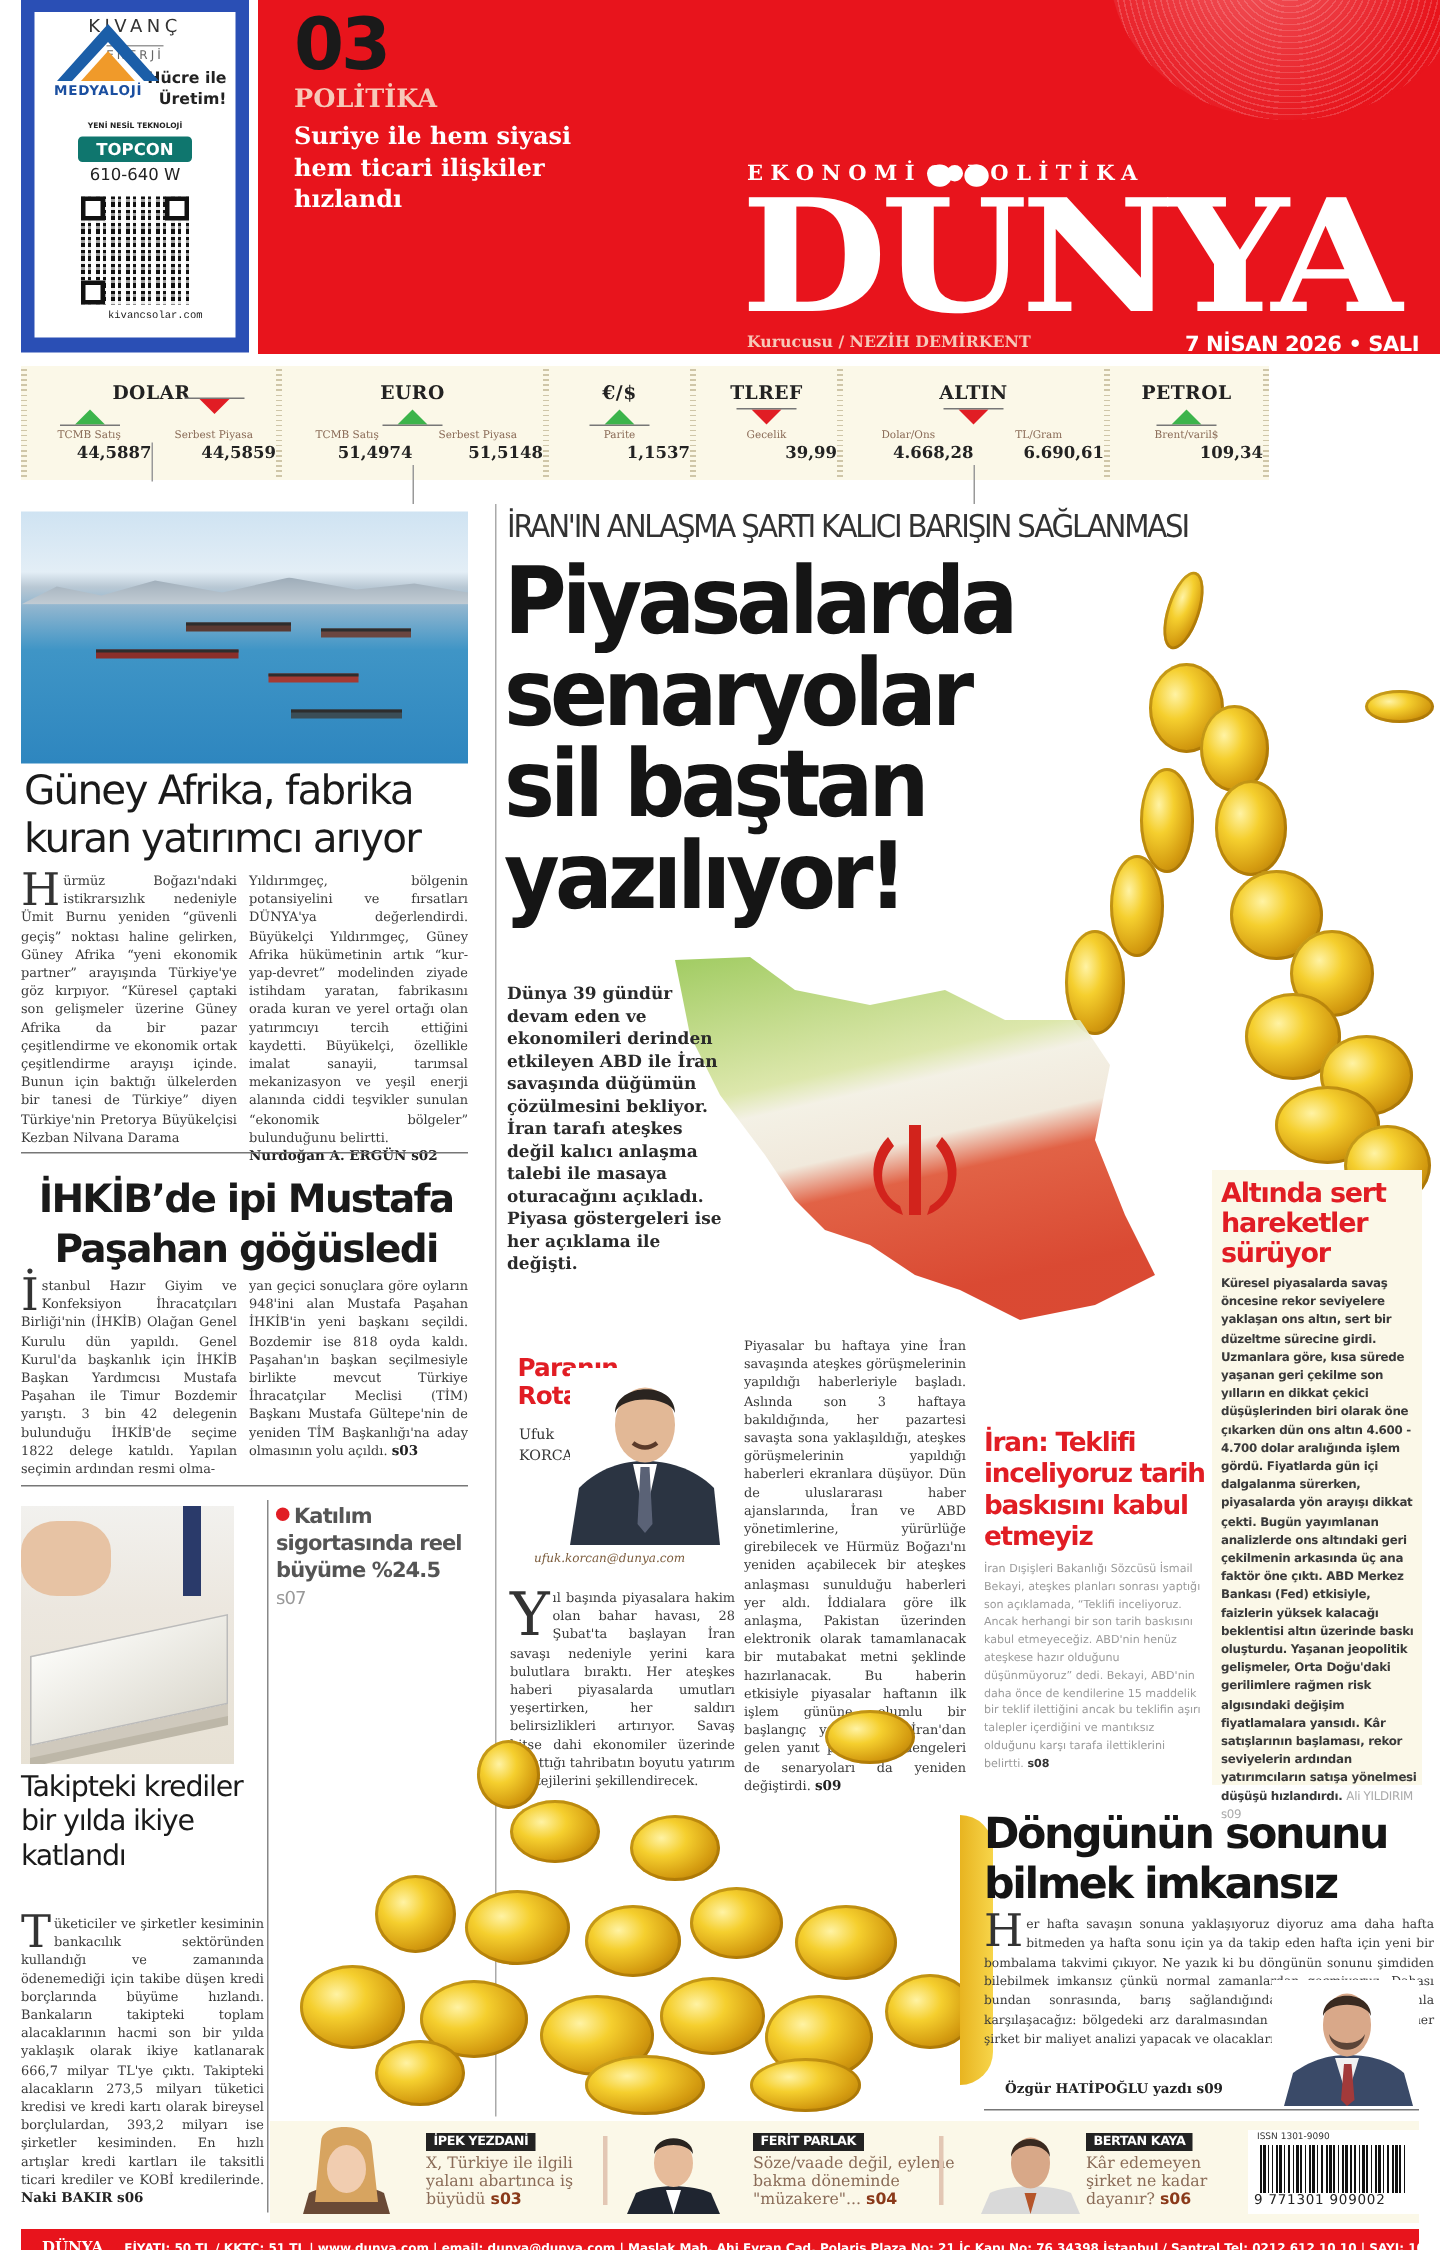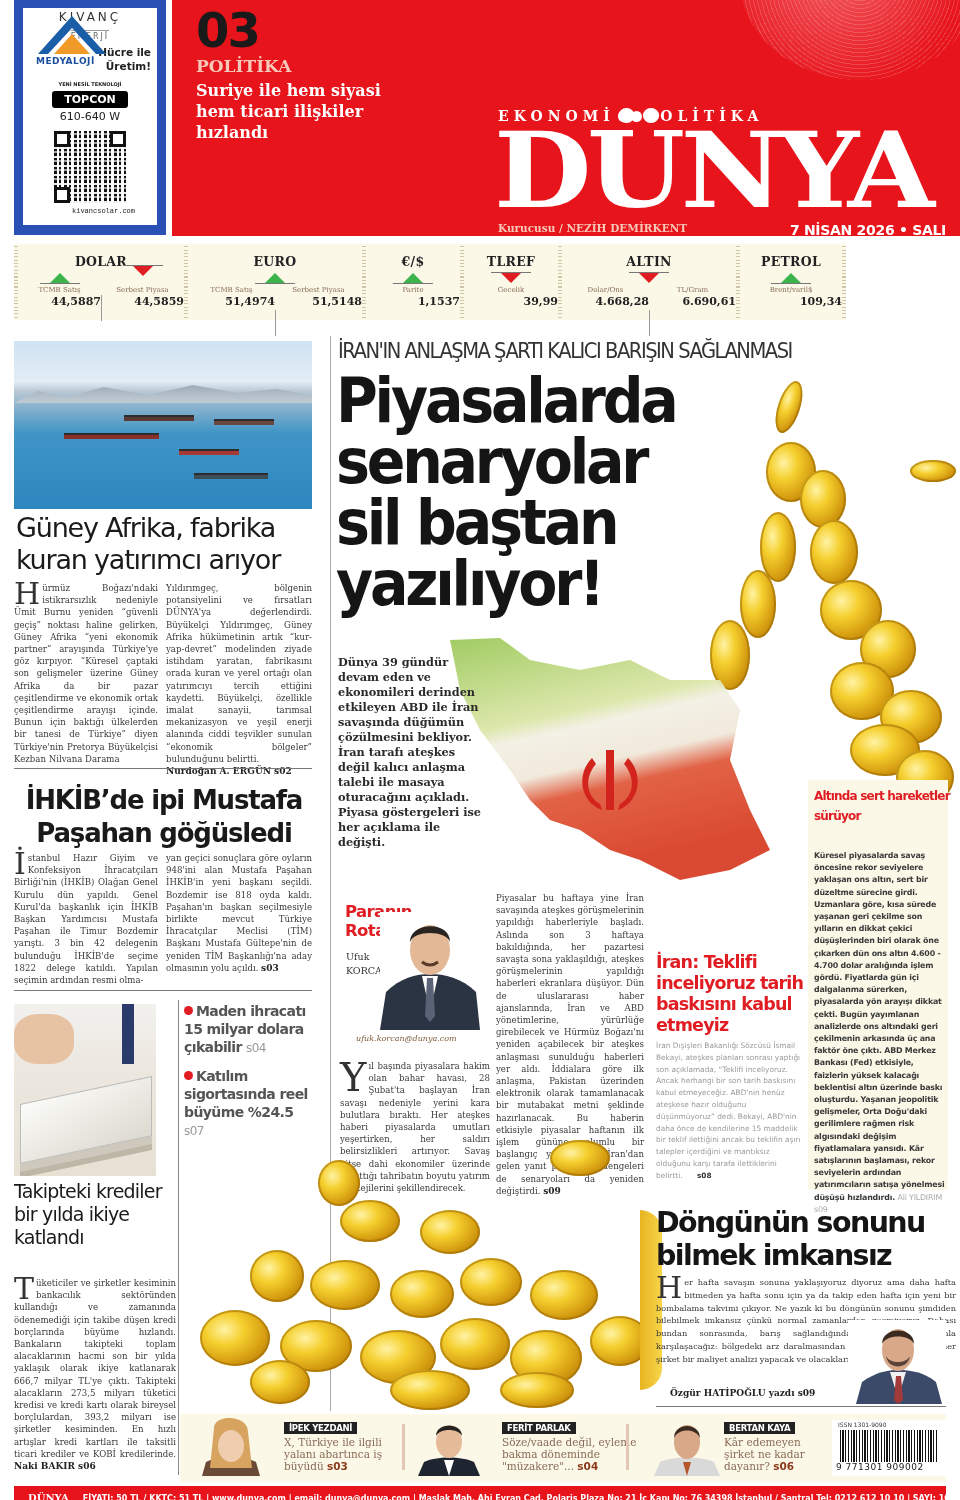--- a/index.html
+++ b/index.html
@@ -8,21 +8,21 @@
 
   .abs { position: absolute; }
 
   
   #ad { left: 14px; top: 0; width: 152px; height: 235px; background: #2a4fb5; padding: 8px 9px 10px 9px; }
   #ad .inner { background: #fff; width: 100%; height: 100%; text-align: center; position: relative; padding-top: 2px; }
   #ad .brand { font-family: "DejaVu Sans", sans-serif; font-size: 12px; letter-spacing: 3px; color: #333; }
   #ad .brand2 { font-family: "DejaVu Sans", sans-serif; font-size: 8px; letter-spacing: 2px; color: #666; border-top: 1px solid #999; display: inline-block; padding-top: 1px; }
   #ad .tag { font-family: "DejaVu Sans", sans-serif; font-weight: bold; font-size: 10.5px; line-height: 14px; margin-top: 2px; padding-left: 40px; text-align: right; padding-right: 6px; }
   #ad .tiny { font-family: "DejaVu Sans", sans-serif; font-weight: bold; font-size: 5px; margin-top: 8px; }
-  #ad .topcon { display: inline-block; background: #000000; color: #fff; font-family: "DejaVu Sans", sans-serif; font-weight: bold; font-size: 11px; padding: 2px 8px; border-radius: 3px; margin-top: 4px; width: 76px; }
+  #ad .topcon { display: inline-block; background: #0f766e; color: #fff; font-family: "DejaVu Sans", sans-serif; font-weight: bold; font-size: 11px; padding: 2px 8px; border-radius: 3px; margin-top: 4px; width: 76px; }
   #ad .watt { font-family: "DejaVu Sans", sans-serif; font-size: 11px; margin-top: 2px; }
   #ad .qr { width: 72px; height: 72px; margin: 8px auto 0; background:
       repeating-linear-gradient(90deg, #111 0 3px, #fff 3px 5px, #111 5px 7px, #fff 7px 10px),
       #fff; position: relative; }
   #ad .qr::before { content:""; position:absolute; inset:0; background: repeating-linear-gradient(0deg, rgba(255,255,255,.9) 0 2px, transparent 2px 5px, rgba(255,255,255,.6) 5px 7px, transparent 7px 9px); }
   #ad .qr span { position:absolute; width:16px; height:16px; border:3px solid #111; background:#fff; z-index:2; }
   #ad .url { font-family: Liberation Mono, monospace; font-size: 7px; margin-top: 4px; padding-left: 27px; }
   #watermark { left: 30px; top: 10px; width: 120px; height: 60px; z-index: 3; }
   #watermark .wm-text { position: absolute; left: 6px; top: 46px; font-family: "DejaVu Sans", sans-serif; font-size: 9px; font-weight: bold; color: #1b4fa0; letter-spacing: 0.5px; }
 
@@ -111,25 +111,25 @@
   #col-author { left: 346px; top: 950px; font-family: "DejaVu Serif", serif; font-size: 9.5px; line-height: 14px; color: #333; }
   #col-photo { left: 380px; top: 912px; width: 100px; height: 118px; overflow:hidden; }
   #col-email { left: 356px; top: 1034px; font-family: "DejaVu Serif", serif; font-style: italic; font-size: 8px; color: #7a5a3a; }
   #col-body1 { left: 340px; top: 1060px; width: 150px; }
   .dropY::first-letter { float:left; font-size: 40px; line-height: 34px; padding-right: 2px; color:#333; }
   #col-body2 { left: 496px; top: 892px; width: 148px; }
 
   
   #h-iran { left: 656px; top: 952px; width: 160px; font-family: "DejaVu Sans", sans-serif; font-weight: bold; font-size: 17.5px; line-height: 21px; color: #e11d24; letter-spacing: -0.8px; }
   #iran-body { left: 656px; top: 1040px; width: 148px; font-family: "DejaVu Sans", sans-serif; font-size: 7.4px; line-height: 11.8px; color: #9a9a9a; }
-  #iran-body b { color: #333; margin-left: 12px; }
+  #iran-body b { color: #333; }
 
   
   #altin-box { left: 808px; top: 780px; width: 140px; height: 410px; background: #fbf8e8; }
-  #h-altin { left: 814px; top: 786px; width: 136px; font-family: "DejaVu Sans", sans-serif; font-weight: bold; font-size: 12px; line-height: 20px; color: #e11d24; letter-spacing: -0.8px; }
+  #h-altin { left: 814px; top: 786px; width: 136px; font-family: "DejaVu Sans", sans-serif; font-weight: bold; font-size: 18px; line-height: 20px; color: #e11d24; letter-spacing: -0.8px; }
   #altin-body { left: 814px; top: 850px; width: 136px; font-family: "DejaVu Sans", sans-serif; font-weight: bold; font-size: 7.9px; line-height: 12.2px; color: #3a3a3a; letter-spacing: -0.2px; }
   #altin-body .by { color: #aaa; font-weight: normal; }
 
   
   #h-dongu { left: 656px; top: 1206px; width: 300px; font-family: "DejaVu Sans", sans-serif; font-weight: bold; font-size: 28.5px; line-height: 33px; color: #151515; letter-spacing: -1.6px; }
   #dongu-body { left: 656px; top: 1276px; width: 300px; }
   #dongu-body .body { font-size: 8.2px; line-height: 12.8px; }
   #dongu-photo { left: 848px; top: 1320px; width: 98px; height: 84px; overflow: hidden; }
   #dongu-byline { left: 670px; top: 1388px; }
 
@@ -291,23 +291,20 @@
     <div class="hand"></div>
     <div class="stack"></div>
 </div>
 <div id="h-takip" class="abs">Takipteki krediler bir yılda ikiye katlandı</div>
 <div id="takip-body" class="abs body drop">
   <span>Tüketiciler ve şirketler kesiminin bankacılık sektöründen kullandığı ve zamanında ödenemediği için takibe düşen kredi borçlarında büyüme hızlandı. Bankaların takipteki toplam alacaklarının hacmi son bir yılda yaklaşık olarak ikiye katlanarak 666,7 milyar TL'ye çıktı. Takipteki alacakların 273,5 milyarı tüketici kredisi ve kredi kartı olarak bireysel borçlulardan, 393,2 milyarı ise şirketler kesiminden. En hızlı artışlar kredi kartları ile taksitli ticari krediler ve KOBİ kredilerinde.</span> <span class="byline">Naki BAKIR s06</span>
 </div>
 
 <div id="v-rule-mid" class="abs"></div>
 <div id="side-items" class="abs">
-  <div class="side-item">
-    <span class="dot"></span><span>Maden ihracatı 15 milyar dolara çıkabilir</span> <span class="pg">s04</span>
-  </div>
   <div class="side-item">
     <span class="dot"></span><span>Katılım sigortasında reel büyüme %24.5</span> <span class="pg">s07</span>
   </div>
 </div>
 
 <div id="v-rule-center" class="abs"></div>
 <div id="kicker" class="abs">İRAN'IN ANLAŞMA ŞARTI KALICI BARIŞIN SAĞLANMASI</div>
 
 <div id="coins-top" class="abs" style="left:700px;top:370px;width:260px;height:560px;">
   <div class="coin" style="left:78px;top:10px;width:22px;height:54px;transform:rotate(18deg)"></div>

